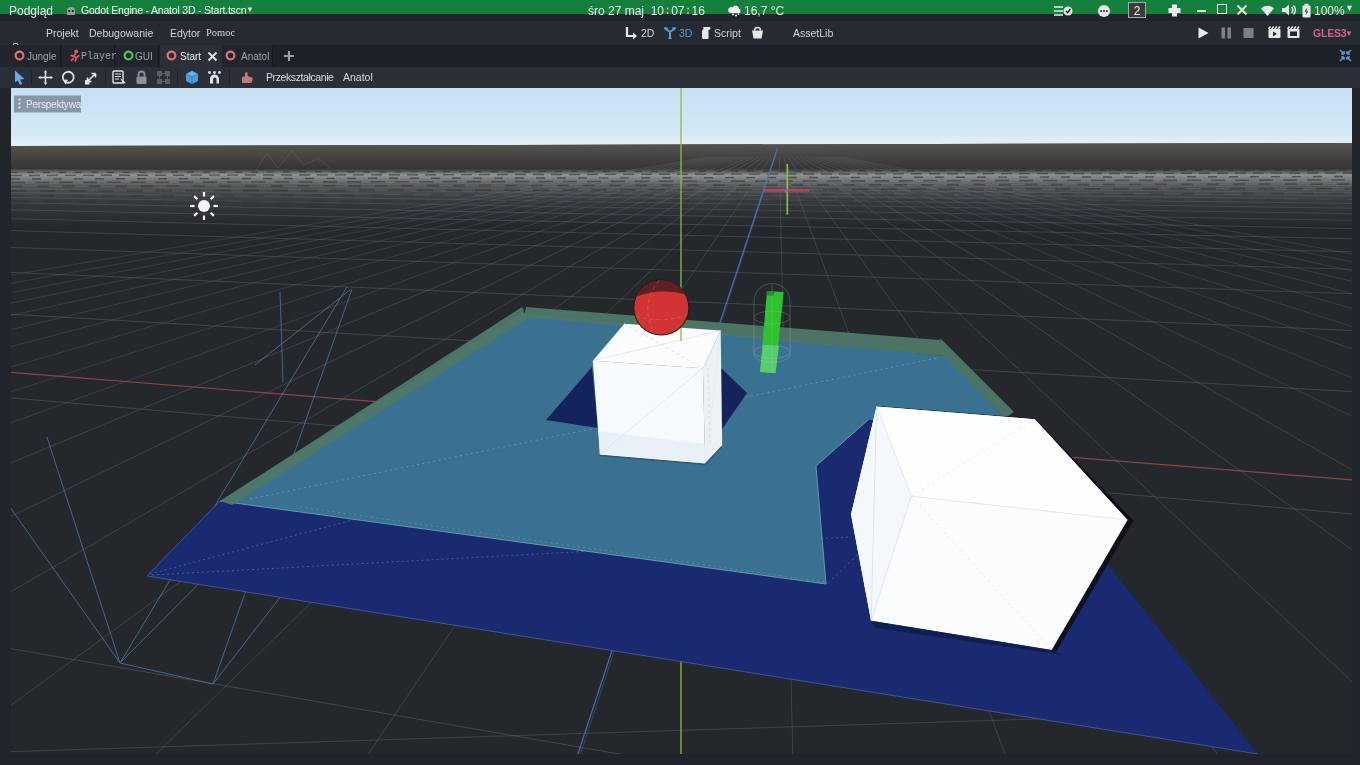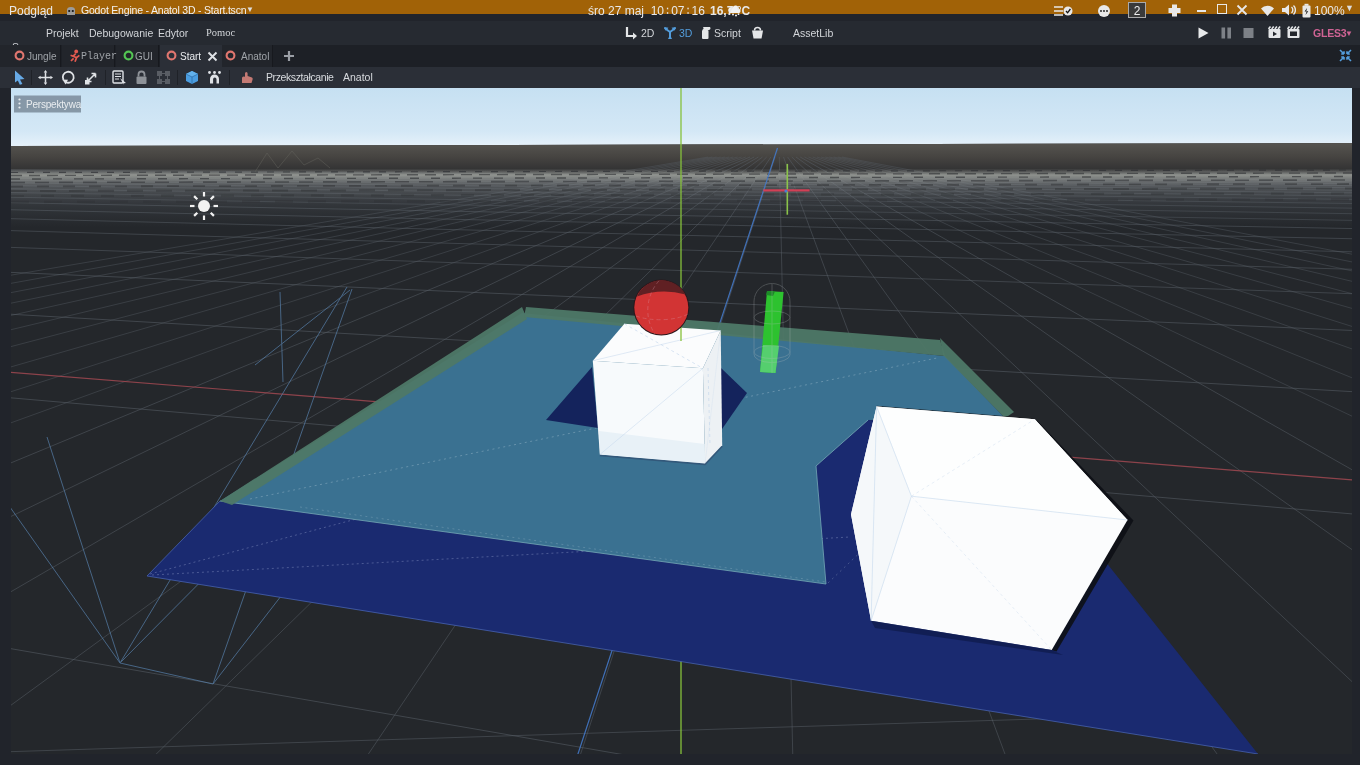--- a/index.html
+++ b/index.html
@@ -1,19 +1,19 @@
 <!DOCTYPE html>
 <html><head><meta charset="utf-8">
 <style>
 *{margin:0;padding:0;box-sizing:border-box;}
 html,body{width:1360px;height:765px;overflow:hidden;background:#21242b;
   font-family:"Liberation Sans",sans-serif;}
 #page{position:absolute;top:0;left:0;width:1360px;height:765px;}
 .bar{position:absolute;left:0;width:1360px;}
-#topbar{top:0;height:14px;background:#a16207;color:#e8e8e8;font-size:12px;}
+#topbar{top:0;height:14px;background:#15803d;color:#e8e8e8;font-size:12px;}
 #menubar{top:21px;height:24px;background:#262a31;color:#d2d5d9;font-size:10.5px;}
 #tabbar{top:45px;height:22px;background:#1d2026;}
 #toolbar{top:67px;height:21px;background:#2b2f37;}
 .abs{position:absolute;}
 .tabtxt{font-size:10px;color:#9fa3a8;}
 svg{display:block;}
 </style></head><body>
 <div id="page">
 
 <div class="bar" id="topbar">
@@ -25,21 +25,21 @@
  </svg>
  <span class="abs" style="left:81px;top:4px;color:#f2f2f2;font-size:10.5px;letter-spacing:-0.2px;">Godot Engine - Anatol 3D - Start.tscn</span>
  <span class="abs" style="left:246px;top:5px;color:#ddd;font-size:8px;">▼</span>
  <span class="abs" style="left:588px;top:4px;">śro 27 maj&nbsp; 10 ∶ 07 ∶ 16</span>
  <svg class="abs" style="left:728px;top:4px;" width="14" height="13" viewBox="0 0 14 13">
    <path d="M4 9 a3 3 0 1 1 .5-5.6 a3.4 3.4 0 0 1 6.4 1.2 a2.4 2.4 0 0 1 .4 4.4 Z" fill="#f2f2f2"></path>
    <circle cx="5" cy="10.6" r="1" fill="#f2f2f2"></circle>
         <circle cx="8" cy="11.4" r="1" fill="#f2f2f2"></circle>
         <circle cx="10.5" cy="10.2" r="0.9" fill="#f2f2f2"></circle>
  </svg>
- <span class="abs" style="left:710px;top:4px;font-weight:bold;">16,7 °C</span>
+ <span class="abs" style="left:744px;top:4px;">16,7 °C</span>
  <svg class="abs" style="left:1052px;top:4px;" width="24" height="14" viewBox="0 0 24 14">
    <path d="M2 3 h9 M2 7 h9 M2 11 h9" stroke="#e8e8e8" stroke-width="1.6"></path>
    <circle cx="16" cy="7" r="4.5" fill="#e8e8e8"></circle>
         <path d="M14 7 l1.6 1.8 L18.4 5" stroke="#151515" stroke-width="1.3" fill="none"></path>
  </svg>
  <svg class="abs" style="left:1097px;top:4px;" width="14" height="14" viewBox="0 0 14 14">
    <circle cx="7" cy="7" r="6" fill="#e8e8e8"></circle>
    <circle cx="4" cy="7" r="0.9" fill="#151515"></circle>
         <circle cx="7" cy="7" r="0.9" fill="#151515"></circle>
         <circle cx="10" cy="7" r="0.9" fill="#151515"></circle>
@@ -67,21 +67,21 @@
    <path d="M6 5 l-2.4 3.4 h2 L4.5 12 l2.8-3.8 h-2 Z" fill="#151515"></path>
  </svg>
  <span class="abs" style="left:1314px;top:4px;">100%</span>
  <span class="abs" style="left:1345px;top:3px;color:#ddd;font-size:9px;">▼</span>
 </div>
 
 <div class="bar" id="menubar">
  <span class="abs" style="left:12px;top:20px;">Scena</span>
  <span class="abs" style="left:46px;top:6px;">Projekt</span>
  <span class="abs" style="left:89px;top:6px;">Debugowanie</span>
- <span class="abs" style="left:158px;top:6px;">Edytor</span>
+ <span class="abs" style="left:150px;top:6px;padding-left:20px;">Edytor</span>
  <span class="abs" style="left:206px;top:6px;font-family:Liberation Serif, serif;">Pomoc</span>
  <svg class="abs" style="left:624px;top:5px;" width="14" height="14" viewBox="0 0 14 14">
    <path d="M3 1 v9 h7" stroke="#e4e6e8" stroke-width="2.2" fill="none"></path>
    <path d="M9 6.6 l4 3.4 -4 3.4 Z" fill="#e4e6e8"></path>
  </svg>
  <span class="abs" style="left:641px;top:6px;">2D</span>
  <svg class="abs" style="left:663px;top:5px;" width="14" height="14" viewBox="0 0 14 14">
    <path d="M7 13 V6 M7 6 L1.5 2 M7 6 L12.5 2" stroke="#539ddc" stroke-width="2" fill="none"></path>
    <path d="M1 1 l4.5 0.8 -2.8 3 Z M13 1 l-4.5 0.8 2.8 3 Z M5 13 h4 l-2-4 Z" fill="#539ddc"></path>
  </svg>

